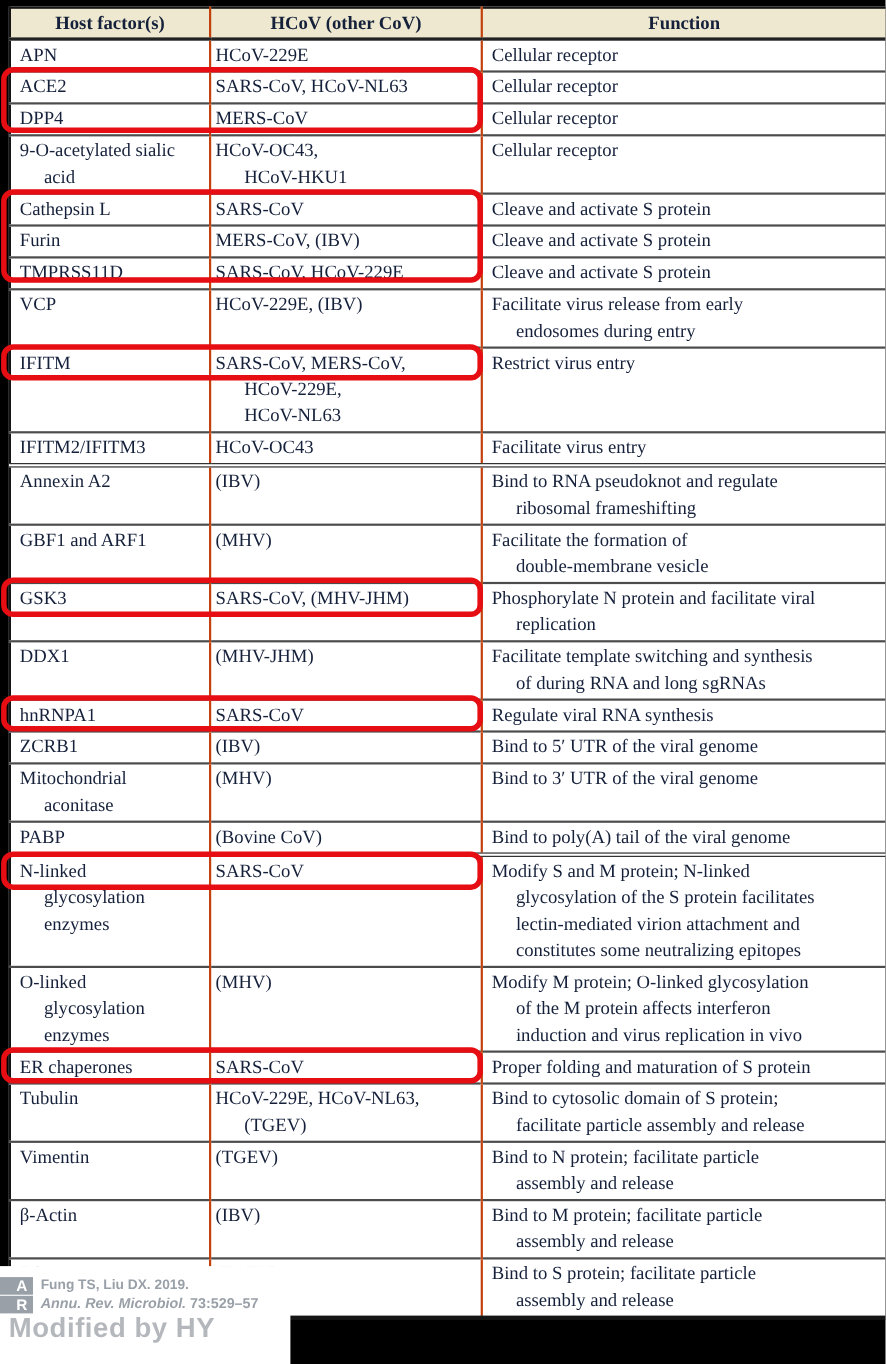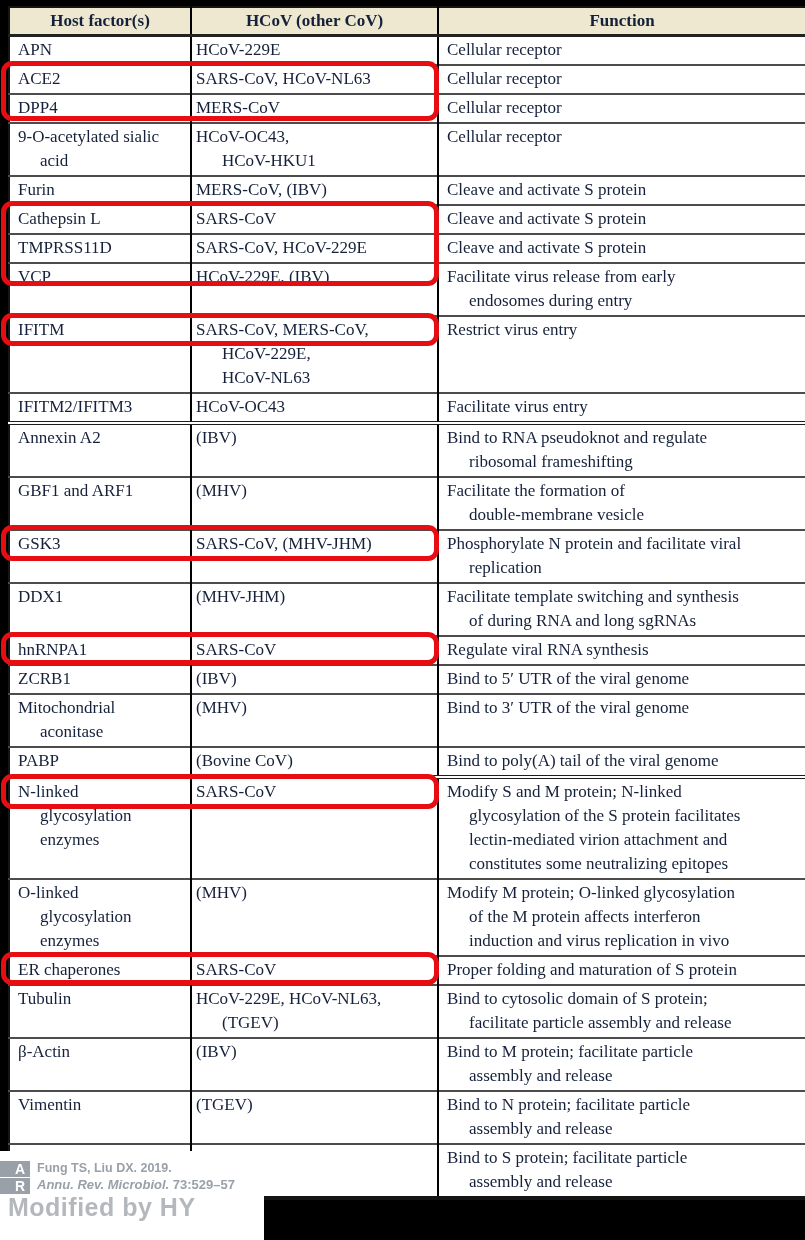--- a/index.html
+++ b/index.html
@@ -18,21 +18,21 @@
   th{
     background:#ede8cf;color:#15203a;font-weight:bold;font-size:17px;
     text-align:center;padding:3px 4px;height:27px;box-sizing:border-box;
     border-bottom:3px solid #222;
   }
   td{
     vertical-align:top;color:#15203a;font-size:17px;line-height:24px;
     padding:1px 6px 2px 30px;text-indent:-22px;white-space:pre-line;
     border-top:2px solid #4c4c4c;box-sizing:border-box;position:relative;
   }
-  th+th,td+td{border-left:2px solid #000000;}
+  th+th,td+td{border-left:2px solid #c2410c;}
   tr.single td{height:27px;}
   tr.section td{border-top:4px double #1d1d1d;}
   td.cov{text-indent:-26px;}
   .hl{
     position:absolute;left:-9px;width:438px;box-sizing:border-box;
     border:5px solid #e60d13;border-radius:11px;z-index:5;pointer-events:none;
   }
   
   .credit{
     position:absolute;left:0;top:1151px;width:264px;height:89px;background:#fff;
@@ -86,27 +86,27 @@
           <td>Cellular receptor</td>
         </tr>
         <tr>
           <td>9-O-acetylated sialic
 acid</td>
           <td class="cov">HCoV-OC43,
 HCoV-HKU1</td>
           <td>Cellular receptor</td>
         </tr>
         <tr class="single">
+          <td>Cathepsin L<span class="hl" style="top: -5px; height: 85px;"></span></td>
+          <td class="cov">SARS-CoV</td>
+          <td>Cleave and activate S protein</td>
+        </tr>
+        <tr class="single">
           <td>Furin</td>
           <td class="cov">MERS-CoV, (IBV)</td>
-          <td>Cleave and activate S protein</td>
-        </tr>
-        <tr class="single">
-          <td>Cathepsin L<span class="hl" style="top: -5px; height: 85px;"></span></td>
-          <td class="cov">SARS-CoV</td>
           <td>Cleave and activate S protein</td>
         </tr>
         <tr class="single">
           <td>TMPRSS11D</td>
           <td class="cov">SARS-CoV, HCoV-229E</td>
           <td>Cleave and activate S protein</td>
         </tr>
         <tr>
           <td>VCP</td>
           <td class="cov">HCoV-229E, (IBV)</td>
@@ -195,29 +195,29 @@
           <td>Proper folding and maturation of S protein</td>
         </tr>
         <tr>
           <td>Tubulin</td>
           <td class="cov">HCoV-229E, HCoV-NL63,
 (TGEV)</td>
           <td>Bind to cytosolic domain of S protein;
 facilitate particle assembly and release</td>
         </tr>
         <tr>
+          <td>Vimentin</td>
+          <td class="cov">(TGEV)</td>
+          <td>Bind to N protein; facilitate particle
+assembly and release</td>
+        </tr>
+        <tr>
           <td>β-Actin</td>
           <td class="cov">(IBV)</td>
           <td>Bind to M protein; facilitate particle
-assembly and release</td>
-        </tr>
-        <tr>
-          <td>Vimentin</td>
-          <td class="cov">(TGEV)</td>
-          <td>Bind to N protein; facilitate particle
 assembly and release</td>
         </tr>
         <tr>
           <td>Filamin A</td>
           <td class="cov">(TGEV)</td>
           <td>Bind to S protein; facilitate particle
 assembly and release</td>
         </tr>
       </tbody>
   </table>

